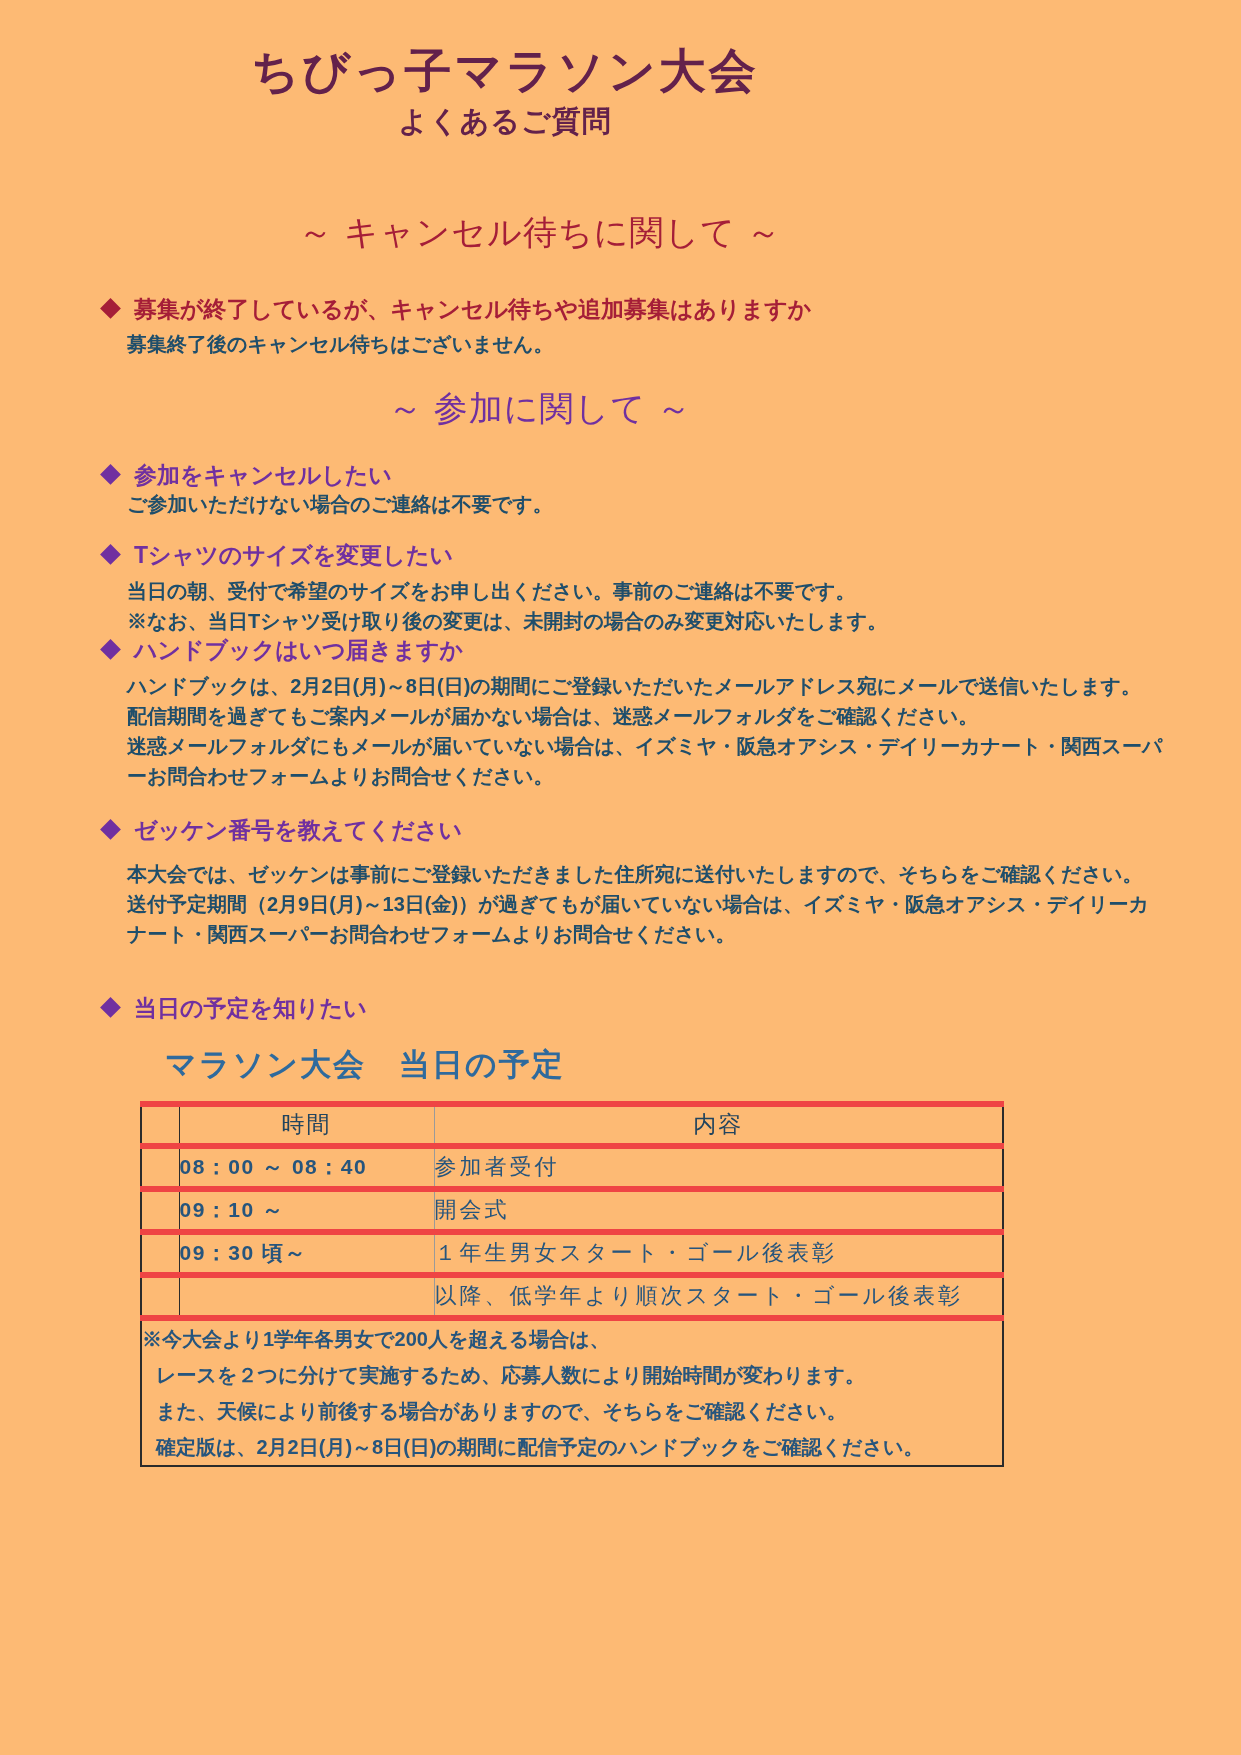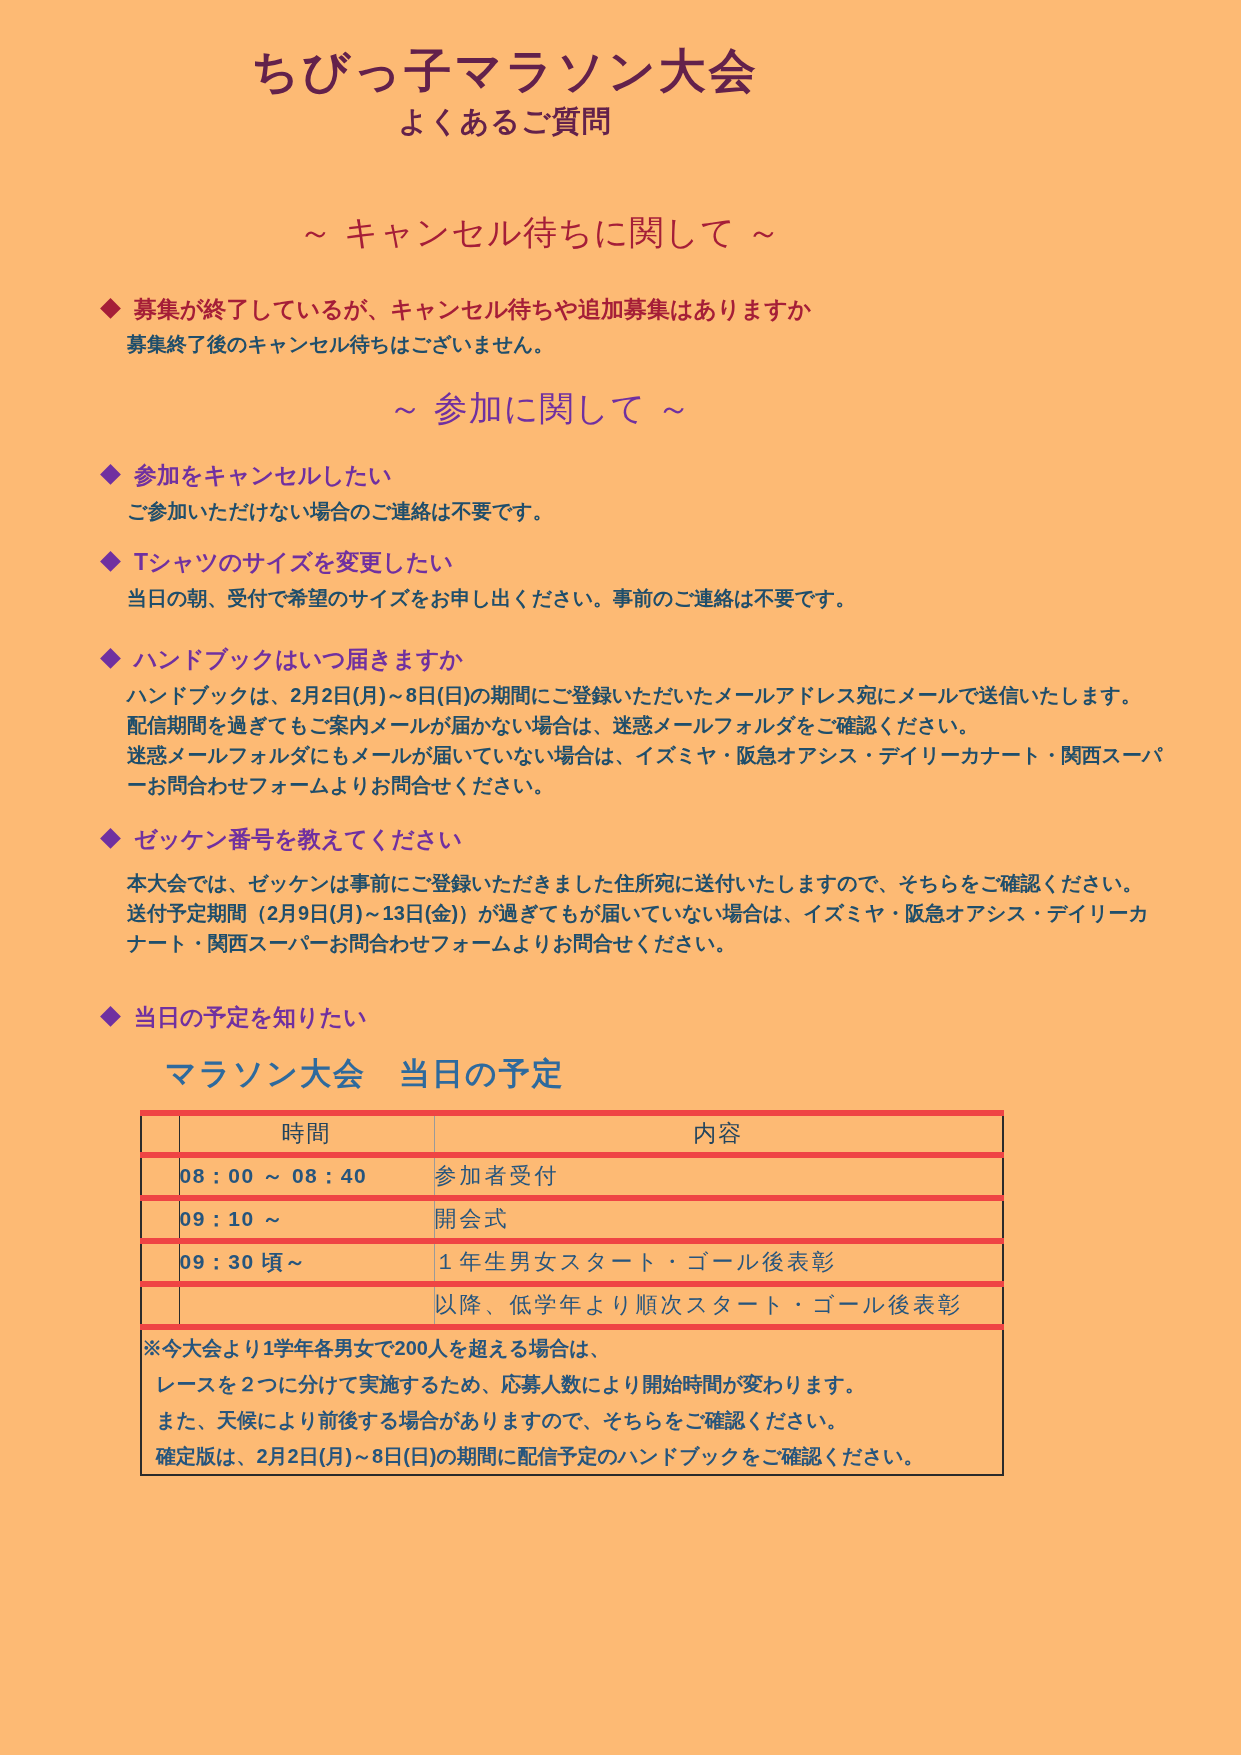--- a/index.html
+++ b/index.html
@@ -74,23 +74,23 @@
   .schedule-table td { height: 37px; }
   .time-cell { padding-left: 30px; font-weight: bold; font-size: 21px; letter-spacing: 1.5px; }
   .content-cell { padding-left: 24px; font-size: 22px; letter-spacing: 3px; }
   .notes-cell { padding: 10px 18px 14px 28px; white-space: normal; }
   .note-line {
     margin: 0; font-size: 20px; line-height: 36px; font-weight: bold; color: #26557d;
   }
   .note-line.indented { padding-left: 14px; }
 
   .mt-40 { margin-top: 40px; }  .mt-30 { margin-top: 30px; }
-  .mt-22 { margin-top: 22px; }  .mt-32 { margin-top: 32px; }
+  .mt-22 { margin-top: 22px; }  .mt-32 { }
   .mt-25 { margin-top: 25px; }  .mt-45 { margin-top: 45px; }
-  .mt-6  { margin-top: 6px; }   .mt-7  { margin-top: 7px; }
+  .mt-6  { margin-top: 6px; }   .mt-7  { }
   .mt-14 { margin-top: 14px; }
 </style>
 </head>
 <body>
 
 <div class="page">
 
   <div class="title-block">
     <h1 class="page-title">ちびっ子マラソン大会</h1>
     <h2 class="page-subtitle">よくあるご質問</h2>
@@ -112,20 +112,21 @@
   </div>
   <div class="answer mt-7">
     <p>ご参加いただけない場合のご連絡は不要です。</p>
   </div>
 
   <div class="question purple mt-22">
     <span class="bullet">◆</span><span>Tシャツのサイズを変更したい</span>
   </div>
   <div class="answer mt-6">
     <p>当日の朝、受付で希望のサイズをお申し出ください。事前のご連絡は不要です。</p>
+    <p>※なお、当日Tシャツ受け取り後の変更は、未開封の場合のみ変更対応いたします。</p>
   </div>
 
   <div class="question purple mt-32">
     <span class="bullet">◆</span><span>ハンドブックはいつ届きますか</span>
   </div>
   <div class="answer mt-6">
     <p>ハンドブックは、2月2日(月)～8日(日)の期間にご登録いただいたメールアドレス宛にメールで送信いたします。</p>
     <p>配信期間を過ぎてもご案内メールが届かない場合は、迷惑メールフォルダをご確認ください。</p>
     <p>迷惑メールフォルダにもメールが届いていない場合は、イズミヤ・阪急オアシス・デイリーカナート・関西スーパーお問合わせフォームよりお問合せください。</p>
   </div>

